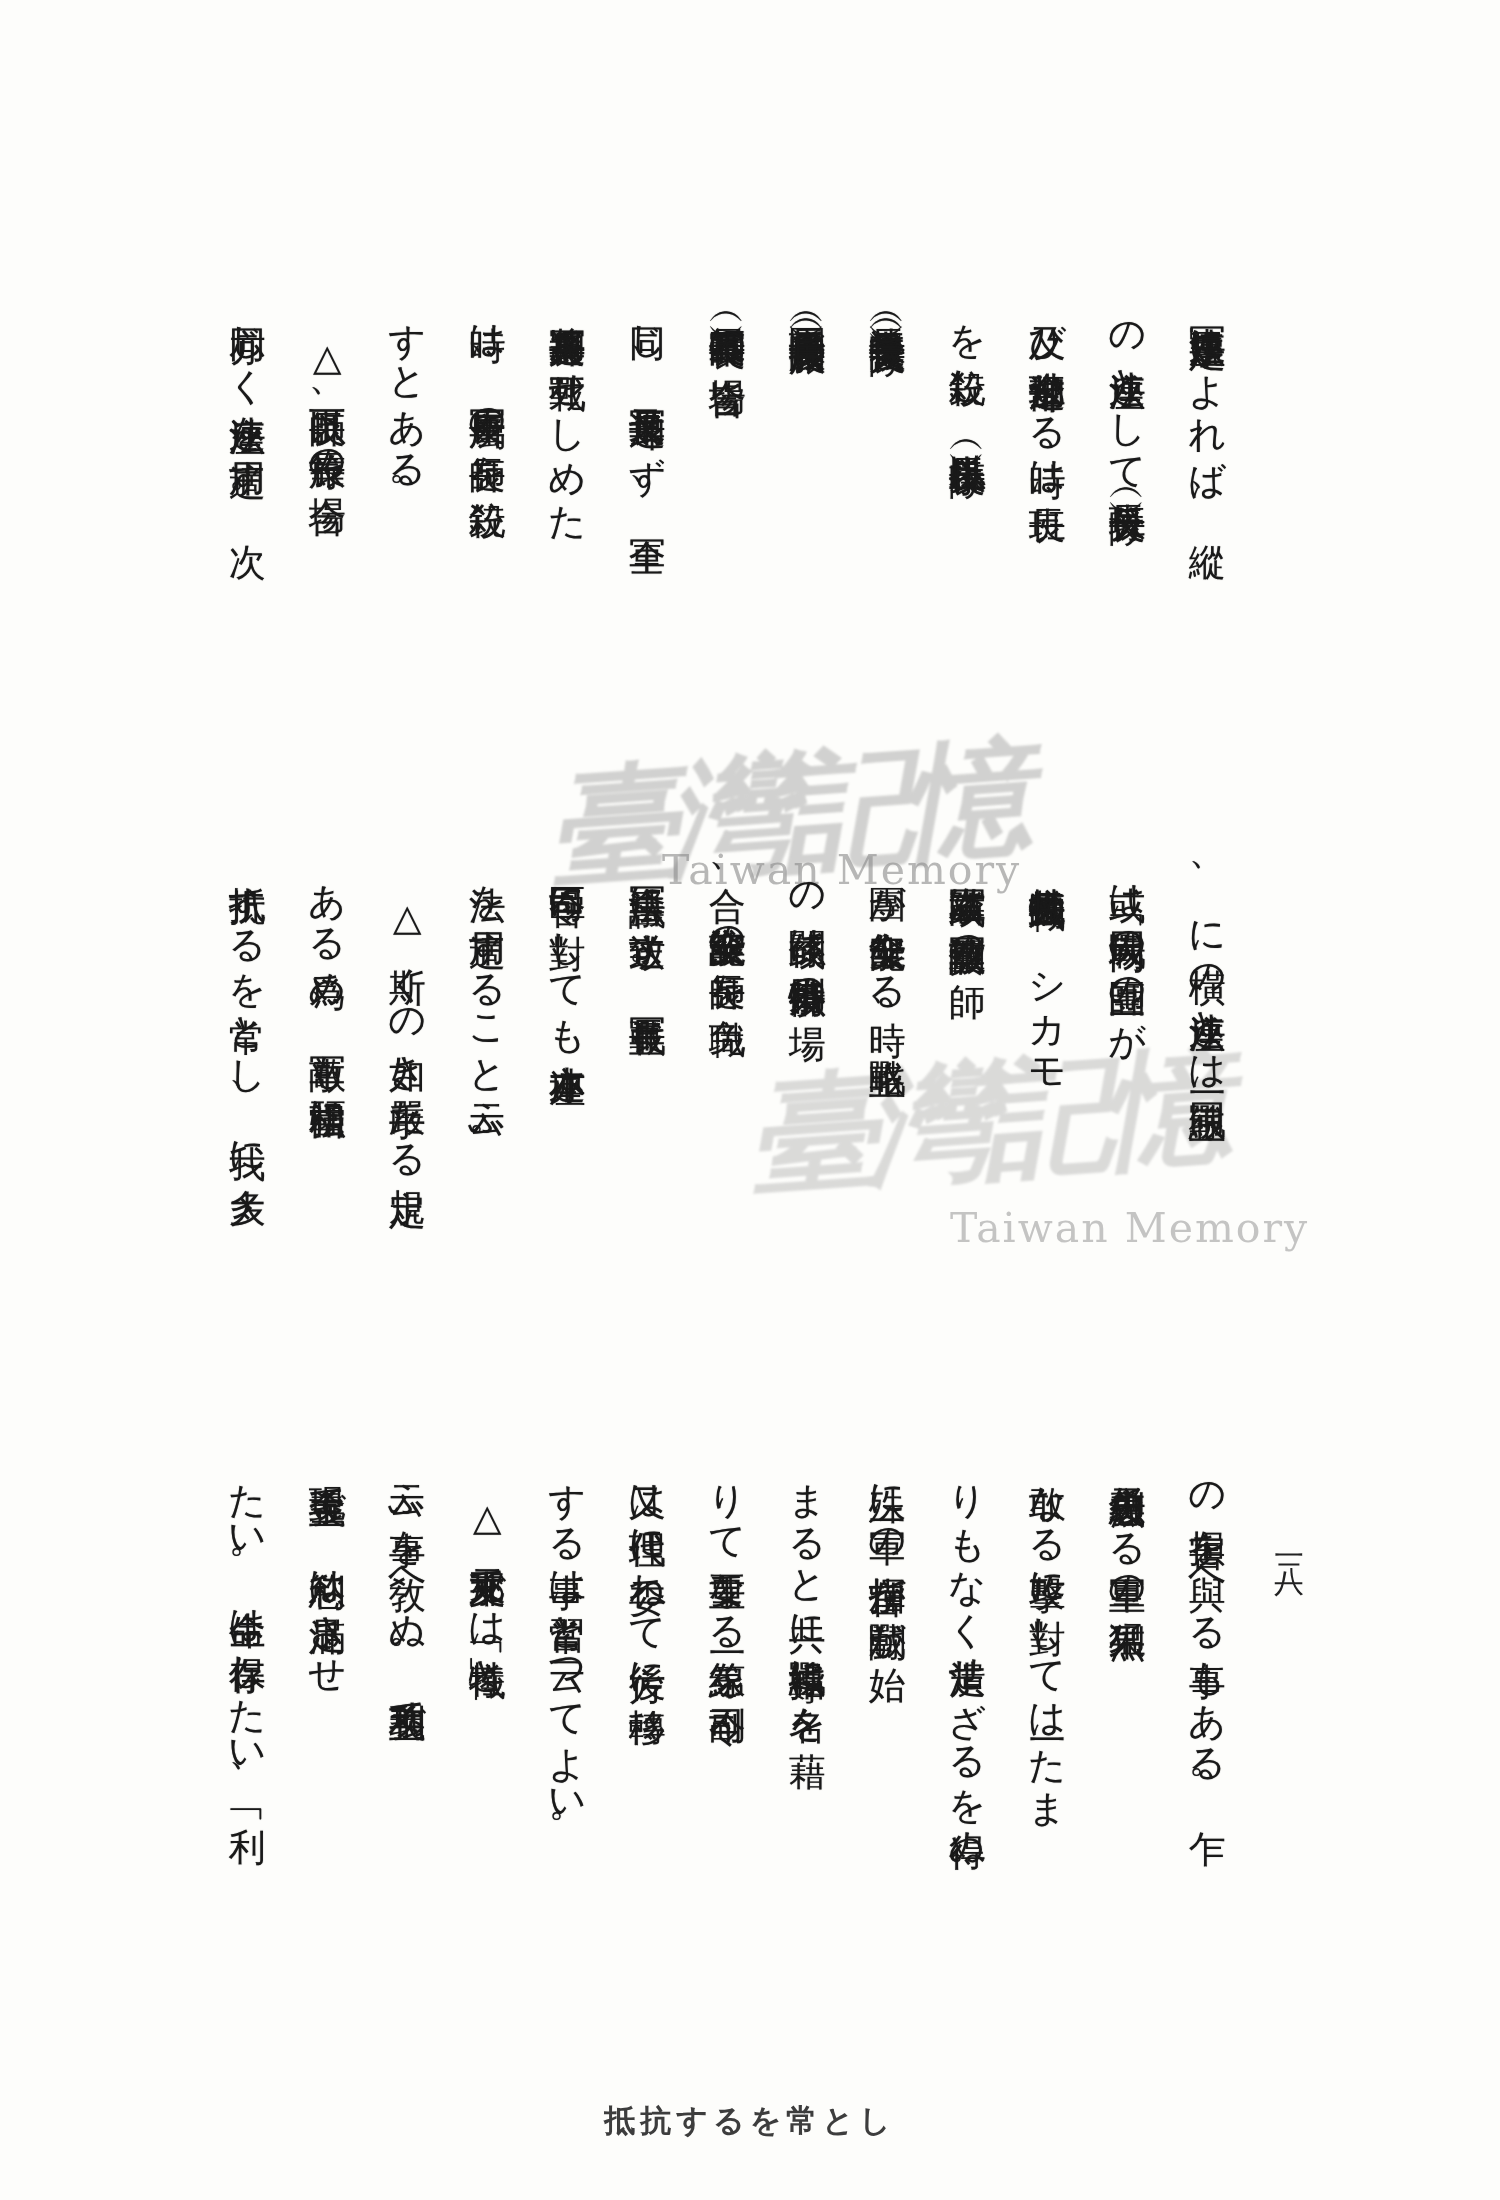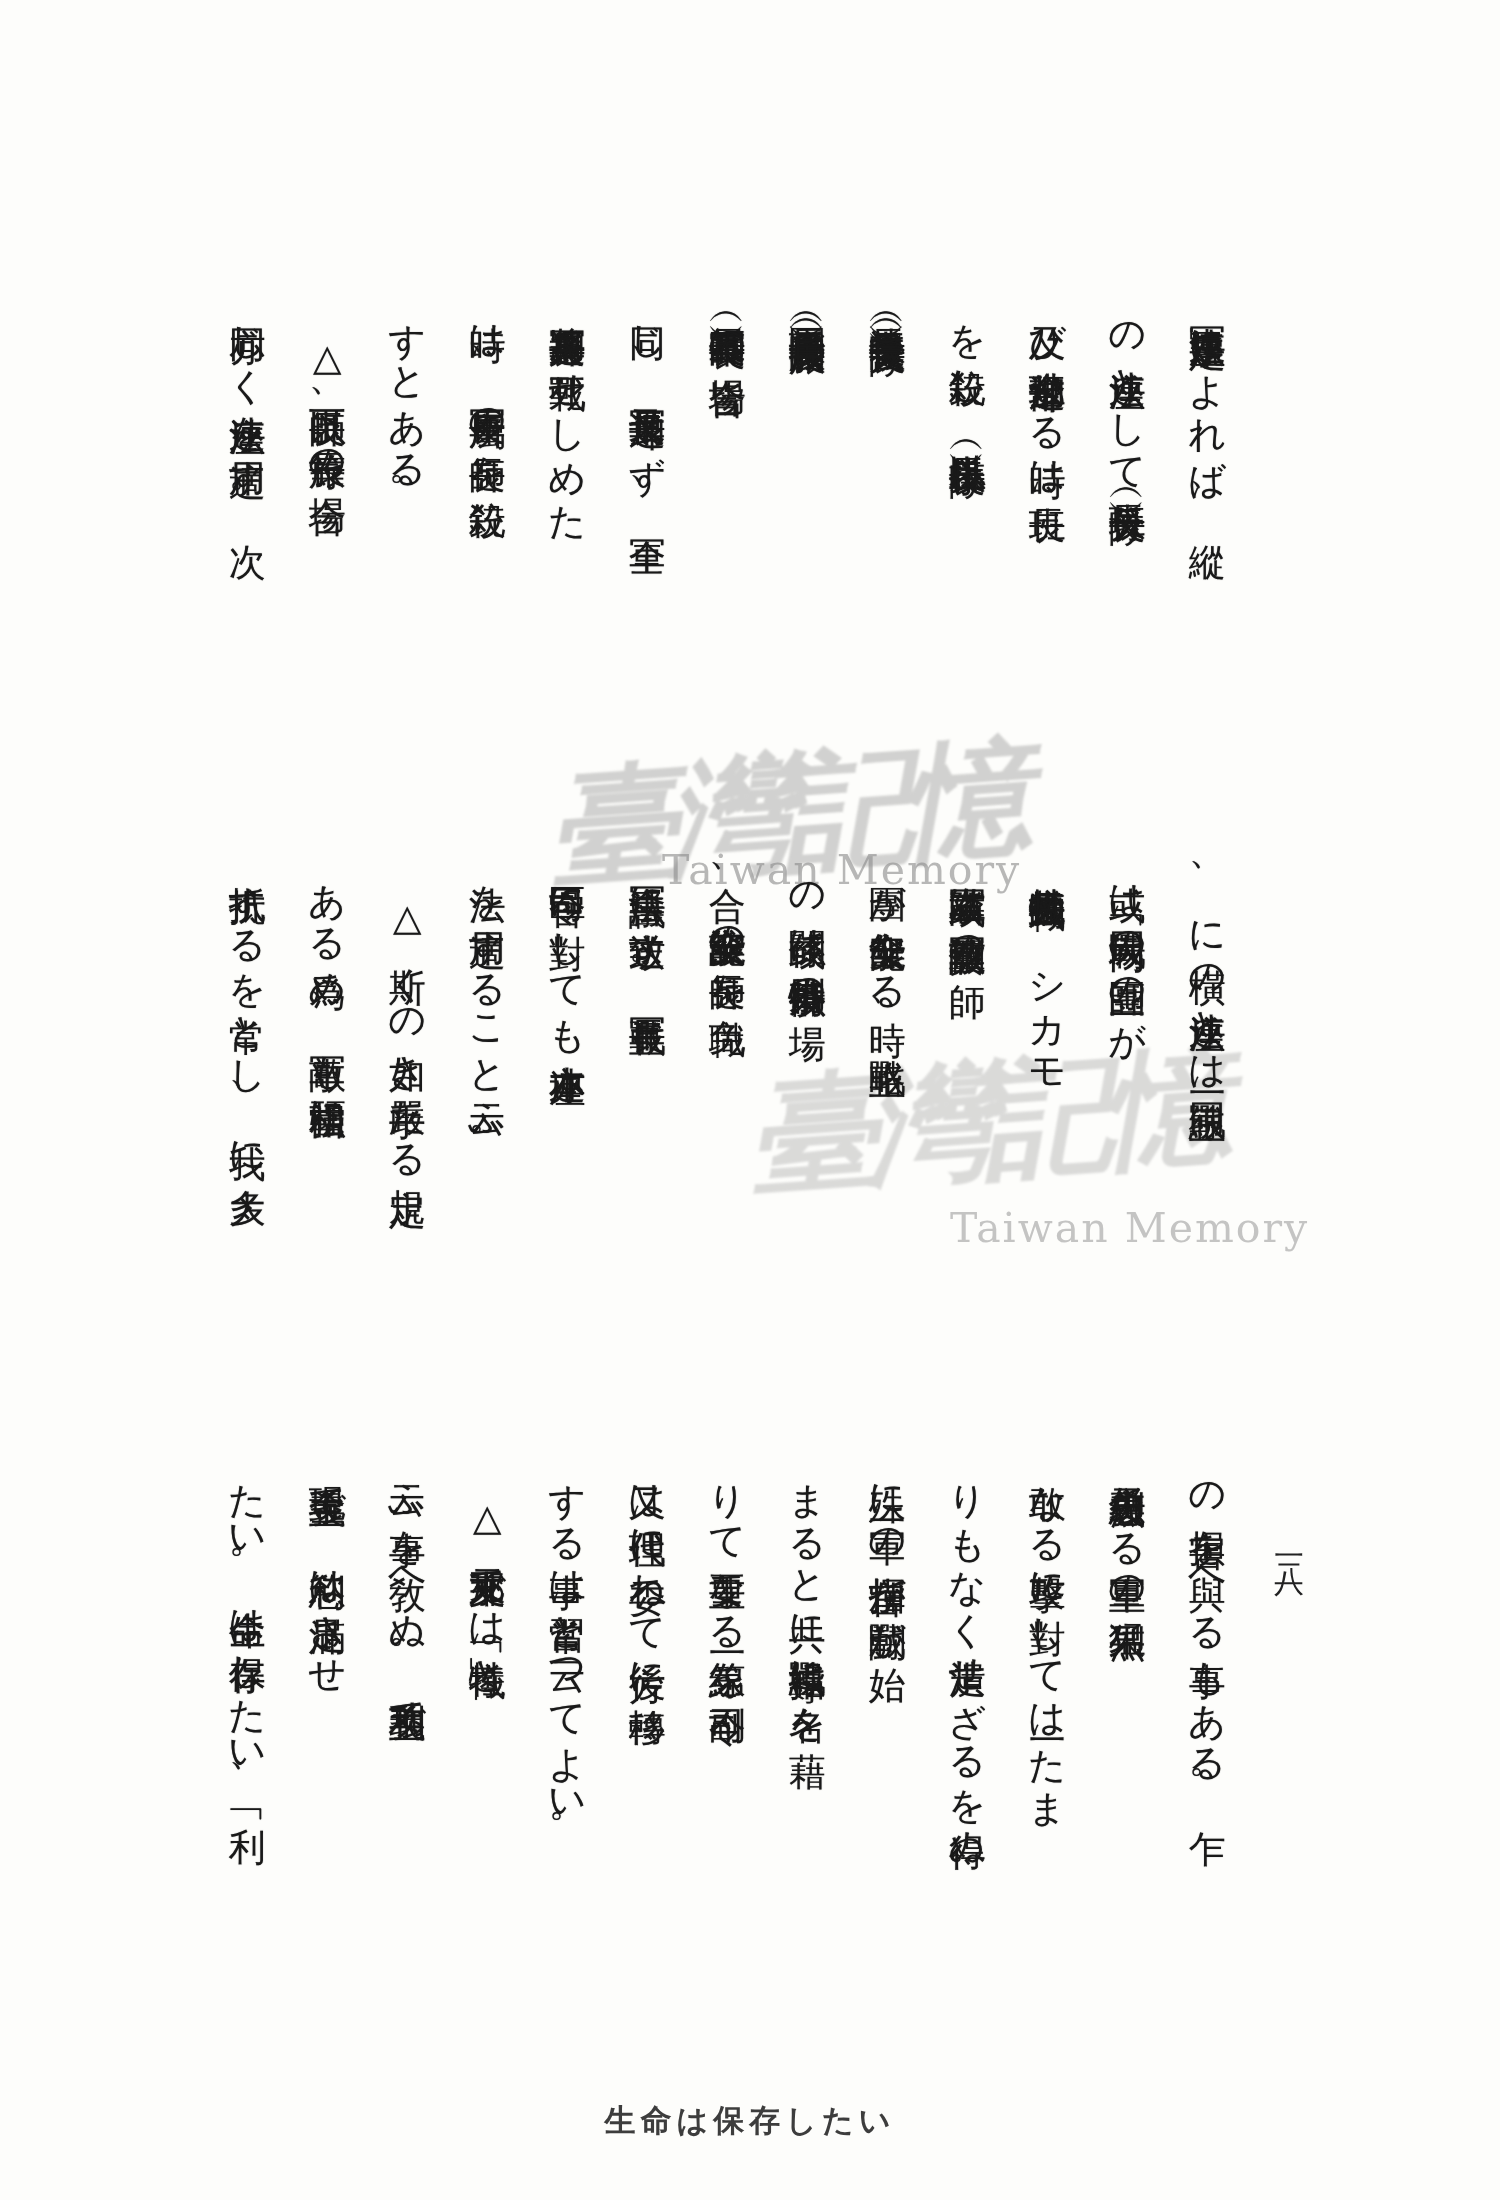--- a/index.html
+++ b/index.html
@@ -96,14 +96,14 @@
       <div class="col" style="left: 626px; top: 1458px;">又は代理に委ねて後方に轉移</div>
       <div class="col" style="left: 546px; top: 1458px;">する事は常習と云つてよい。</div>
       <div class="col" style="left: 466px; top: 1496px;">△元來支那では「犧牲」と</div>
       <div class="col" style="left: 386px; top: 1458px;">云ふ事を敎へぬ。功利主義で</div>
       <div class="col" style="left: 306px; top: 1458px;">現金主義で、利慾は滿足させ</div>
       <div class="col" style="left: 226px; top: 1458px;">たい。生命は保存したい、「利</div>
     </div>
 
   <div class="pageno">一二八</div>
 
-  <div class="footer">生命は保存したい</div>
+  <div class="footer">抵抗するを常とし</div>
 </div>
 
 </body></html>

